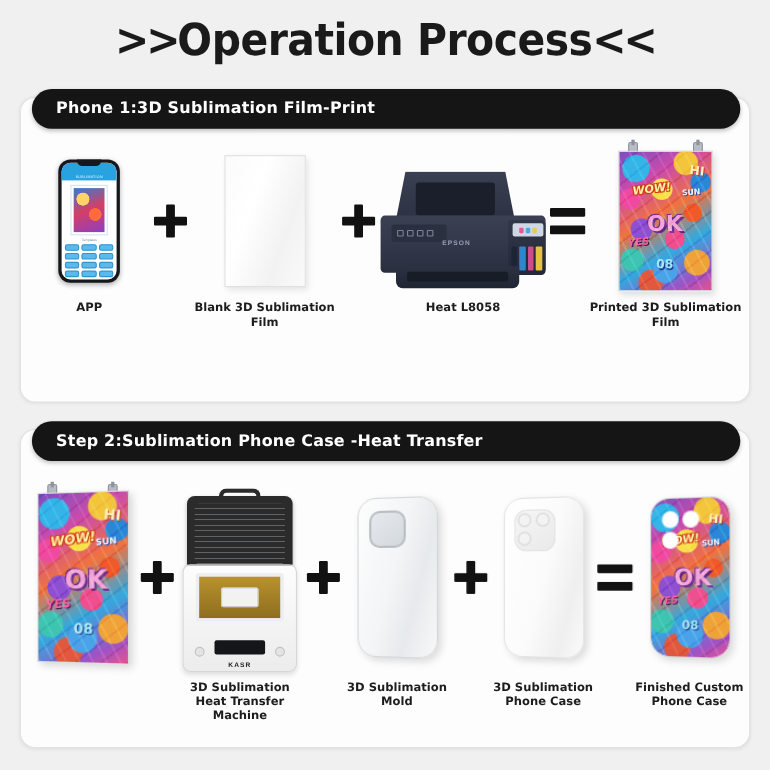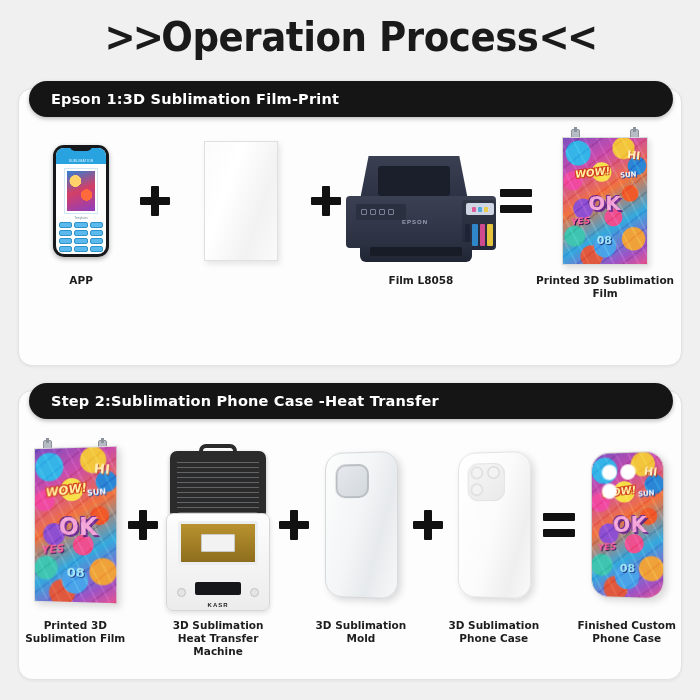--- a/index.html
+++ b/index.html
@@ -374,21 +374,21 @@
 <body>
 
 <div class="page">
 
   <div class="title-bar">
     <span class="title-text"><span class="chev">&gt;&gt;</span><span>Operation Process</span><span class="chev">&lt;&lt;</span></span>
   </div>
 
   <div class="card" id="card1">
     <div class="step-banner">
-      <span>Epson 1:3D Sublimation Film-Print</span>
+      <span>Phone 1:3D Sublimation Film-Print</span>
     </div>
 
     <div class="row" id="row1">
 
       <div class="item" style="width:116px;">
         <div class="art-wrap" style="height:130px;">
           <div class="phone">
             <div class="phone-notch"></div>
             <div class="phone-screen">
               <div class="phone-header">
@@ -419,20 +419,21 @@
       </div>
 
       <div class="op" style="width:42px;height:130px;">
         <div class="plus"></div>
       </div>
 
       <div class="item" style="width:142px;">
         <div class="art-wrap" style="height:130px;">
           <div class="blank-film"></div>
         </div>
+        <div class="caption">Blank 3D Sublimation Film</div>
       </div>
 
       <div class="op" style="width:42px;height:130px;">
         <div class="plus"></div>
       </div>
 
       <div class="item" style="width:160px;">
         <div class="art-wrap" style="height:130px;align-items:flex-end;">
           <div class="printer">
             <div class="pr-tray"></div>
@@ -451,21 +452,21 @@
               <i style="background:#e3c43c"></i>
             </div>
             <div class="pr-screen">
               <i style="background:#e05b9a"></i>
               <i style="background:#4fa8de"></i>
               <i style="background:#e8cd4a"></i>
             </div>
             <div class="pr-out"></div>
           </div>
         </div>
-        <div class="caption">Film L8058</div>
+        <div class="caption">Heat L8058</div>
       </div>
 
       <div class="op" style="width:42px;height:130px;">
         <div class="eq"></div>
       </div>
 
       <div class="item" style="width:150px;">
         <div class="art-wrap" style="height:130px;">
           <div class="hang">
             <div class="clips">
@@ -505,22 +506,20 @@
             <div class="graffiti">
               <span class="hi" style="font-size:13px">HI</span>
               <span class="sun" style="font-size:8px">SUN</span>
               <span class="wow" style="font-size:12px">WOW!</span>
               <span class="ok" style="font-size:24px">OK</span>
               <span class="yes" style="font-size:11px">YES</span>
               <span class="zero" style="font-size:13px">08</span>
             </div>
           </div>
         </div>
-        <div class="caption">Printed 3D
-Sublimation Film</div>
       </div>
 
       <div class="op" style="width:38px;height:172px;">
         <div class="plus"></div>
       </div>
 
       <div class="item" style="width:130px;">
         <div class="art-wrap" style="height:172px;align-items:flex-end;">
           <div class="machine">
             <div class="mc-handle"></div>

